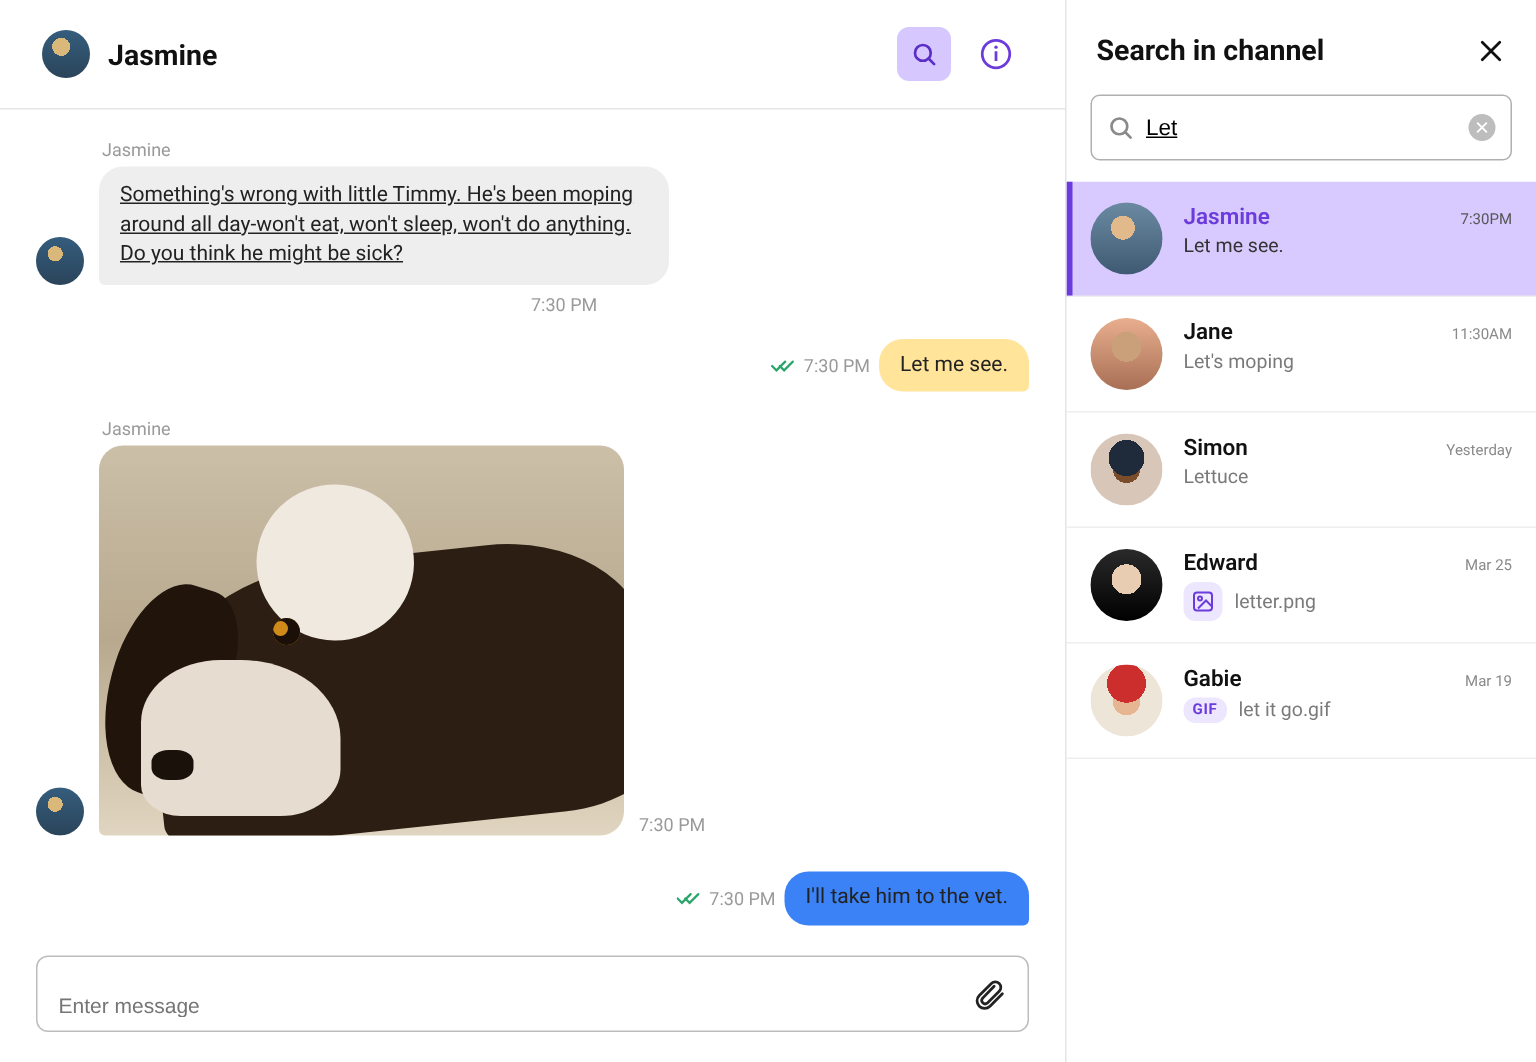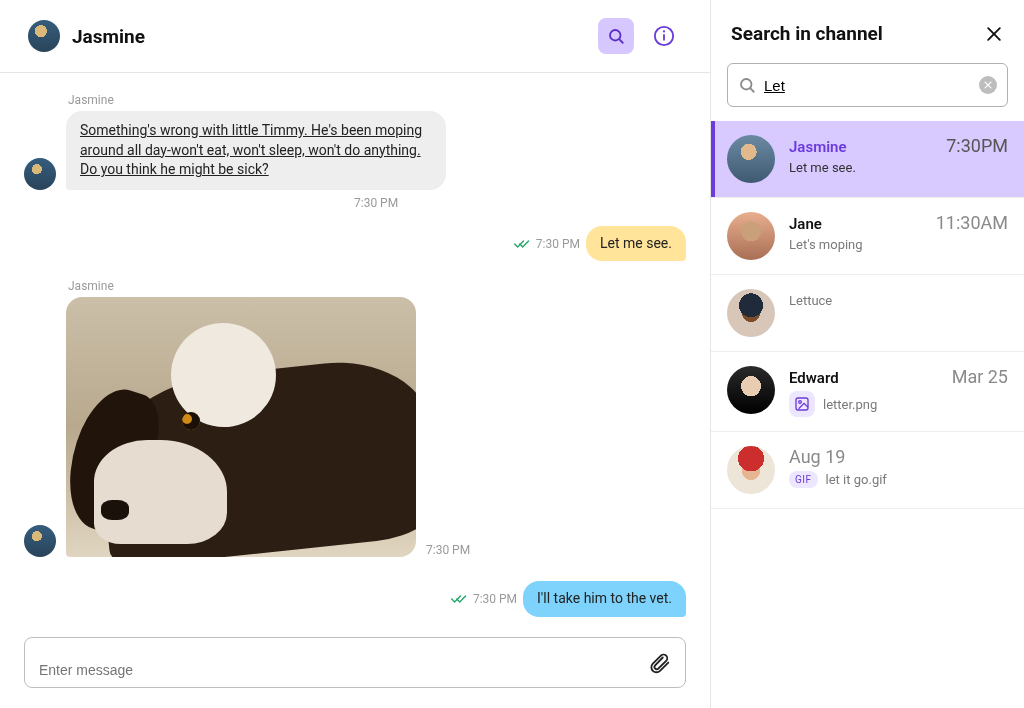--- a/index.html
+++ b/index.html
@@ -20,21 +20,21 @@
 
   .msgrow { display: flex; align-items: flex-end; margin-bottom: 6px; }
   .msgrow.in .av { margin-right: 10px; }
   .av { width: 32px; height: 32px; border-radius: 50%; background: #274a66; flex: 0 0 auto; background-image: radial-gradient(circle at 40% 35%, #d9b87a 0 5px, transparent 5px), linear-gradient(#355d7d,#2a445a); }
   .sender { font-size: 12px; color: #9a9a9a; margin: 0 0 4px 44px; }
   .sender.attached { margin-top: 18px; }
   .bubble { max-width: 380px; padding: 10px 14px; border-radius: 16px; font-size: 14px; line-height: 1.4; }
   .bubble.in { background: #eeeeee; color: #222; border-bottom-left-radius: 4px; text-decoration: underline; }
   .bubble.out { border-bottom-right-radius: 4px; padding: 8px 14px; }
   .bubble.out.yellow { background: #ffe49a; color: #222; }
-  .bubble.out.purple { background: #7dd3fc; color: #222; text-align: center; }
+  .bubble.out.purple { background: #3b82f6; color: #222; text-align: center; }
   .ts { font-size: 12px; color: #9a9a9a; margin: 4px 0 16px 0; }
   .ts.in { margin-left: 330px; }
   .outmeta { display: flex; align-items: center; justify-content: flex-end; margin: 4px 0 16px 0; }
   .outmeta .ts2 { font-size: 12px; color: #9a9a9a; margin-right: 6px; }
   .checks { margin-right: 6px; }
 
   .imgbubble { width: 350px; height: 260px; border-radius: 16px; border-bottom-left-radius: 4px; overflow: hidden; background: linear-gradient(180deg,#cbbfa8 0%, #b8a98e 50%, #e0d5c0 100%); position: relative; }
   
   .dog { position: absolute; inset: 0; }
   .dog .body { position:absolute; left:10%; top:28%; width:95%; height:70%; background:#2c1e12; border-radius:40% 30% 20% 10% / 50% 40% 20% 10%; transform: rotate(-6deg); }
@@ -64,27 +64,27 @@
   .result .rav { width: 48px; height: 48px; border-radius: 50%; flex: 0 0 auto; margin-right: 14px; }
   .rav.j { background: #5a7a93; background-image: radial-gradient(circle at 45% 35%, #e2b98a 0 8px, transparent 8px), linear-gradient(#6b8aa1,#3e5a72); }
   .rav.jane { background:#463a32; background-image: radial-gradient(circle at 50% 40%, #caa07a 0 10px, transparent 10px), linear-gradient(#e8ae8e,#a86f55); }
   .rav.simon { background:#d8c6b8; background-image: radial-gradient(circle at 50% 34%, #1f2a3b 0 12px, transparent 12px), radial-gradient(circle at 50% 50%, #7a4c2a 0 9px, transparent 9px); }
   .rav.ed { background:#1b1b1b; background-image: radial-gradient(circle at 50% 42%, #e9cdb3 0 10px, transparent 10px), linear-gradient(#2a2a2a,#000); }
   .rav.gabie { background:#ede6d8; background-image: radial-gradient(circle at 50% 26%, #cc2e2e 0 13px, transparent 13px), radial-gradient(circle at 50% 52%, #e6b692 0 9px, transparent 9px); }
   .rbody { flex: 1 1 auto; min-width: 0; }
   .rtop { display: flex; align-items: baseline; }
   .rname { font-size: 15px; font-weight: 600; flex: 1 1 auto; }
   .result.sel .rname { color: #6b3bdc; }
-  .rtime { font-size: 18px; color: #8a8a8a; }
+  .rtime { font-size: 10px; color: #8a8a8a; }
   .result.sel .rtime { color: #555; }
   .rsnip { font-size: 13px; color: #7a7a7a; margin-top: 4px; display: flex; align-items: center; }
   .result.sel .rsnip { color: #333; }
   .chip { display: inline-flex; align-items: center; justify-content: center; border-radius: 8px; margin-right: 8px; background:#ede6ff; }
   .chip.img { width:26px; height:26px; }
-  .chip.gif { padding: 3px 6px; font-size: 10px; font-weight: 400; color:#6b3bdc; letter-spacing: .5px; }
+  .chip.gif { padding: 3px 6px; font-size: 10px; font-weight: 700; color:#6b3bdc; letter-spacing: .5px; }
 </style>
 </head>
 <body>
 
 <div class="app">
 
   <div class="main">
 
     <div class="topbar">
       <div class="avatar"></div>
@@ -212,20 +212,24 @@
             <div class="rname">Jane</div>
             <div class="rtime">11:30AM</div>
           </div>
           <div class="rsnip">Let's moping</div>
         </div>
       </div>
 
       <div class="result">
         <div class="rav simon"></div>
         <div class="rbody">
+          <div class="rtop">
+            <div class="rname">Simon</div>
+            <div class="rtime">Yesterday</div>
+          </div>
           <div class="rsnip">Lettuce</div>
         </div>
       </div>
 
       <div class="result">
         <div class="rav ed"></div>
         <div class="rbody">
           <div class="rtop">
             <div class="rname">Edward</div>
             <div class="rtime">Mar 25</div>
@@ -240,21 +244,22 @@
             </span>
             <span>letter.png</span>
           </div>
         </div>
       </div>
 
       <div class="result">
         <div class="rav gabie"></div>
         <div class="rbody">
           <div class="rtop">
-            <div class="rtime">Aug 19</div>
+            <div class="rname">Gabie</div>
+            <div class="rtime">Mar 19</div>
           </div>
           <div class="rsnip">
             <span class="chip gif">GIF</span>
             <span>let it go.gif</span>
           </div>
         </div>
       </div>
 
     </div>
   </div>

